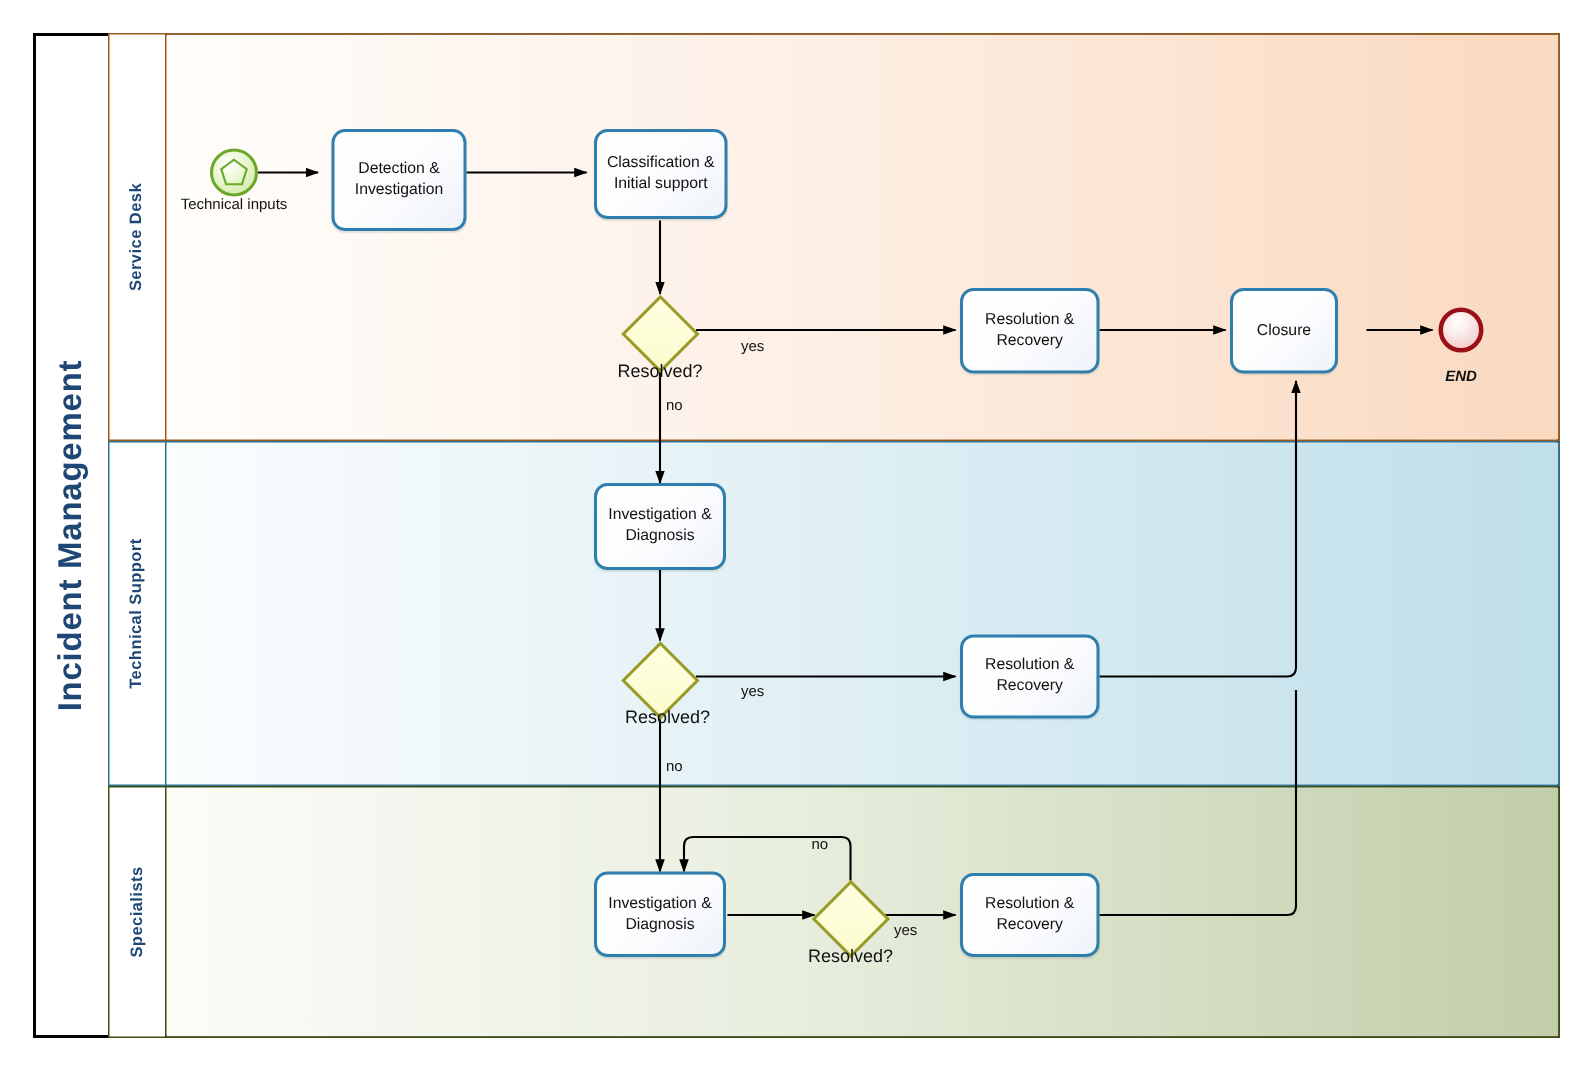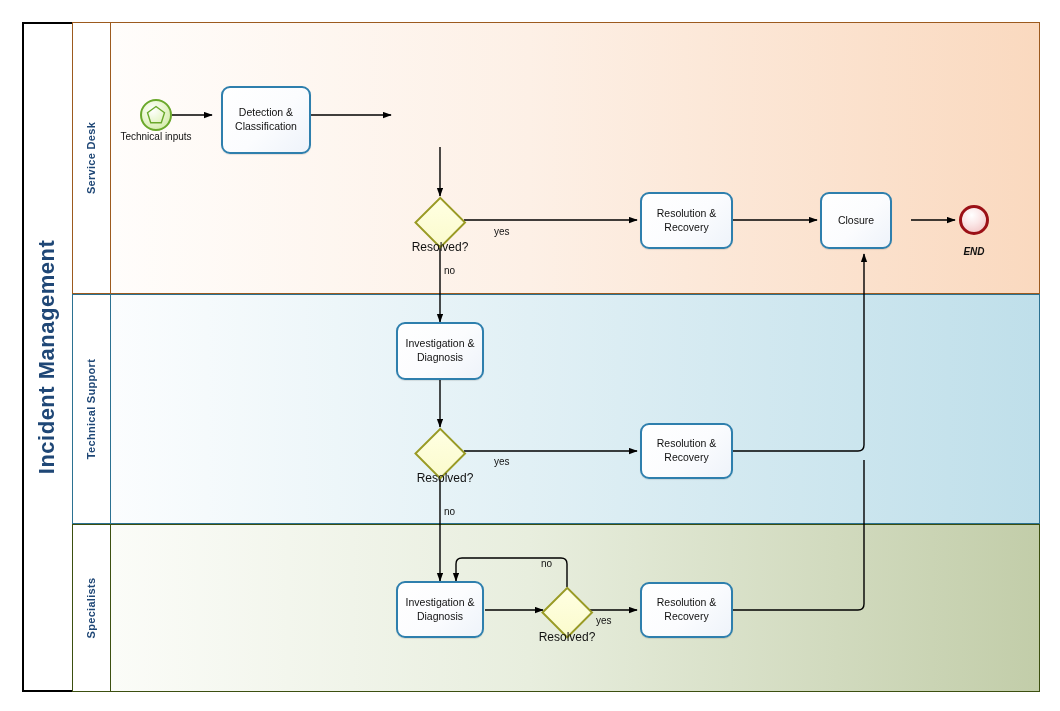--- a/index.html
+++ b/index.html
@@ -142,24 +142,30 @@
   <div class="node start-ev" style="left:140px;top:99px;">
     <svg class="pent" width="22" height="22" viewBox="0 0 22 22">
       <polygon points="11,2.5 19.5,8.7 16.3,18.8 5.7,18.8 2.5,8.7" fill="none" stroke="#6AA82B" stroke-width="1.4"></polygon>
     </svg>
   </div>
   <div class="ev-label" style="left:88px;top:131px;width:136px;">Technical inputs</div>
 
   <div class="node task" style="left:221px;top:86px;width:90px;height:68px;">
     <div>
       <div>Detection &amp;</div>
-        <div>Classification</div>
-    </div>
-  </div>
-
+        <div>Investigation</div>
+    </div>
+  </div>
+
+  <div class="node task" style="left:396px;top:86px;width:89px;height:60px;">
+    <div>
+      <div>Classification &amp;</div>
+        <div>Initial support</div>
+    </div>
+  </div>
 
   <div class="node gateway" style="left:417px;top:197px;">
     <div class="dia"></div>
   </div>
   <div class="gw-label" style="left:382px;top:240px;width:116px;">Resolved?</div>
   <div class="eflow-label" style="left:494px;top:226px;">yes</div>
   <div class="eflow-label" style="left:444px;top:265px;">no</div>
 
   <div class="node task" style="left:640px;top:192px;width:93px;height:57px;">
     <div>

